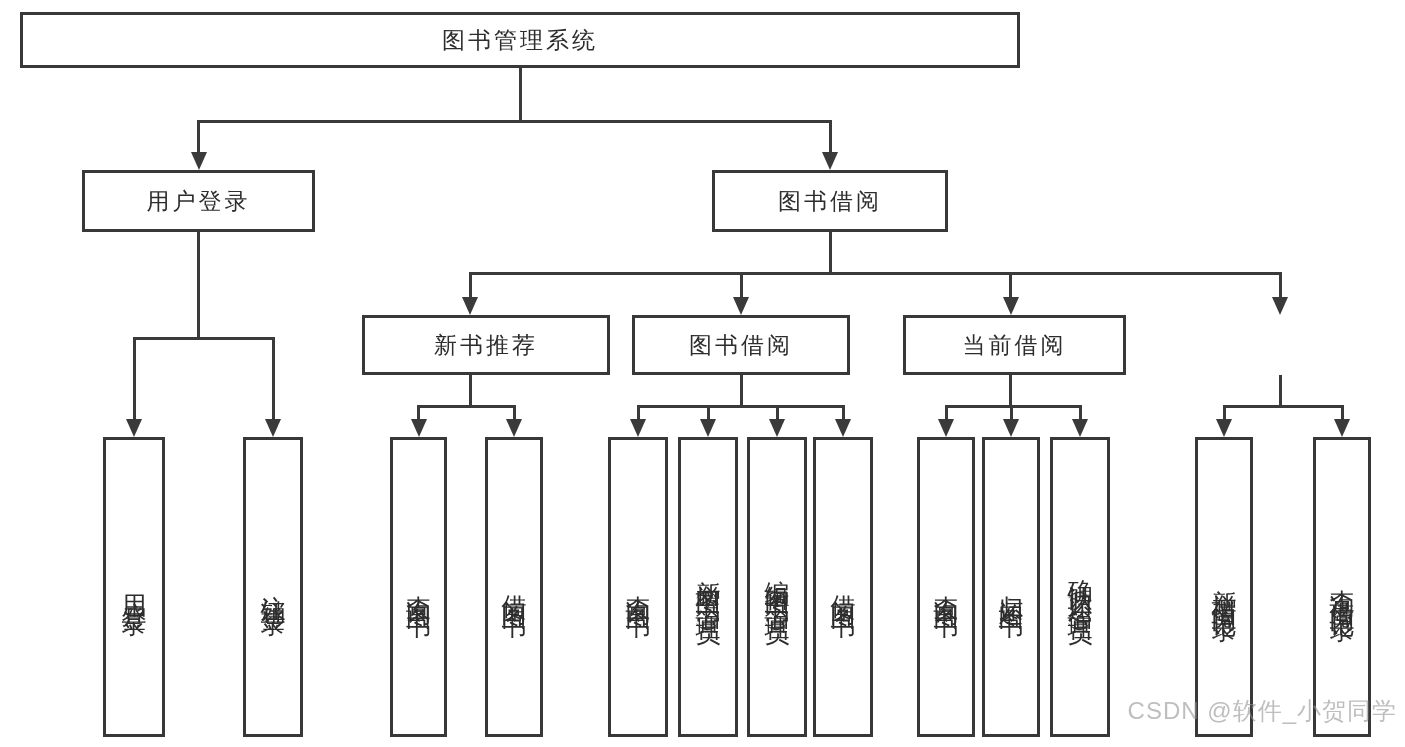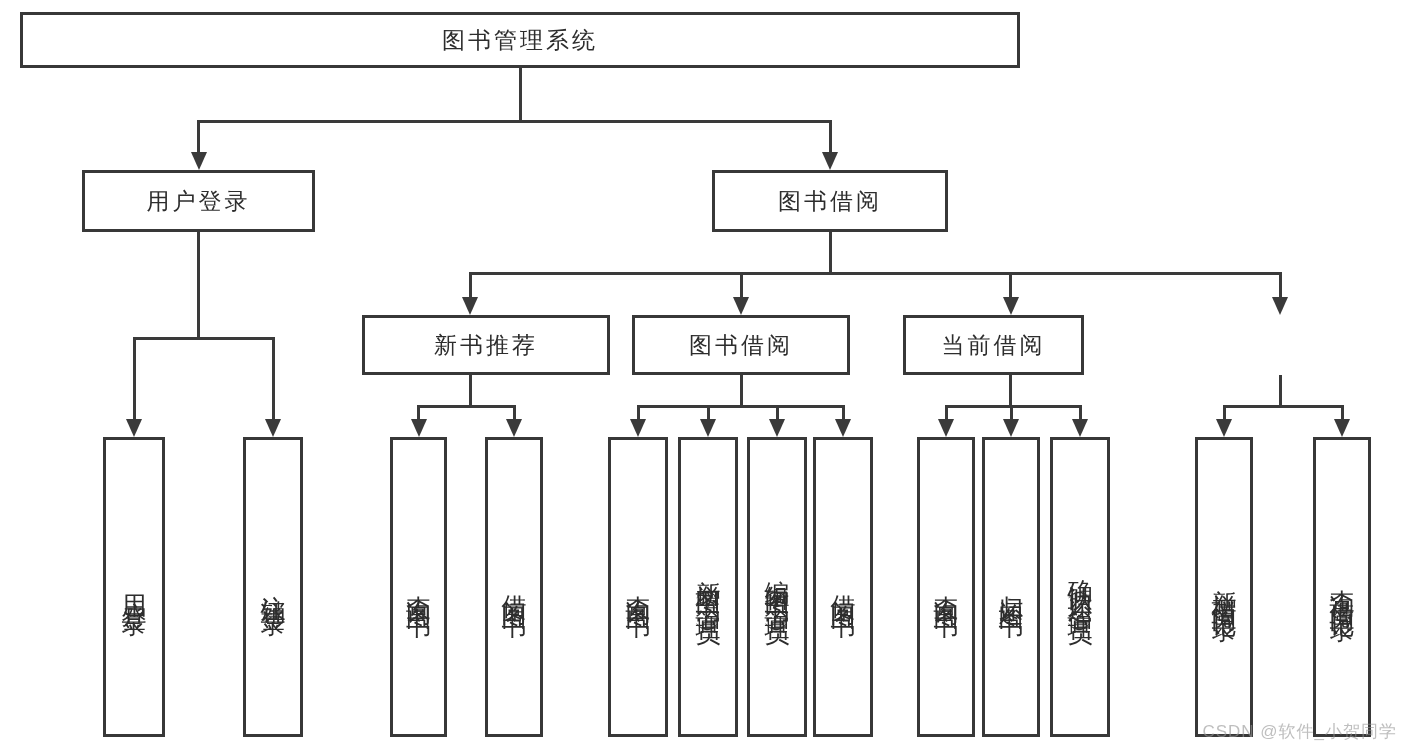--- a/index.html
+++ b/index.html
@@ -39,22 +39,22 @@
     position:absolute;
     width:0;height:0;
     border-left:8px solid transparent;
     border-right:8px solid transparent;
     border-top:18px solid #3a3a3a;
     z-index:1;
   }
   .watermark{
     position:absolute;
     right:8px;
-    bottom:4px;
-    font-size:17px;
+    bottom:20px;
+    font-size:24px;
     letter-spacing:1px;
     color:rgba(150,150,150,0.62);
     z-index:5;
     white-space:nowrap;
   }
 </style>
 </head>
 <body>
 
 <div id="canvas">
@@ -69,21 +69,21 @@
   <div class="box l2-box" style="left:712px;width:236px">
     <span class="h-label">图书借阅</span>
   </div>
 
   <div class="box l3-box" style="left:362px;width:248px">
     <span class="h-label">新书推荐</span>
   </div>
   <div class="box l3-box" style="left:632px;width:218px">
     <span class="h-label">图书借阅</span>
   </div>
-  <div class="box l3-box" style="left:903px;width:181px">
+  <div class="box l3-box" style="left:903px;width:223px">
     <span class="h-label">当前借阅</span>
   </div>
 
   <div class="box leaf" style="left:103px;width:62px">
     <span class="vtext">用户登录</span>
   </div>
   <div class="box leaf" style="left:243px;width:60px">
     <span class="vtext">注销登录</span>
   </div>
 

